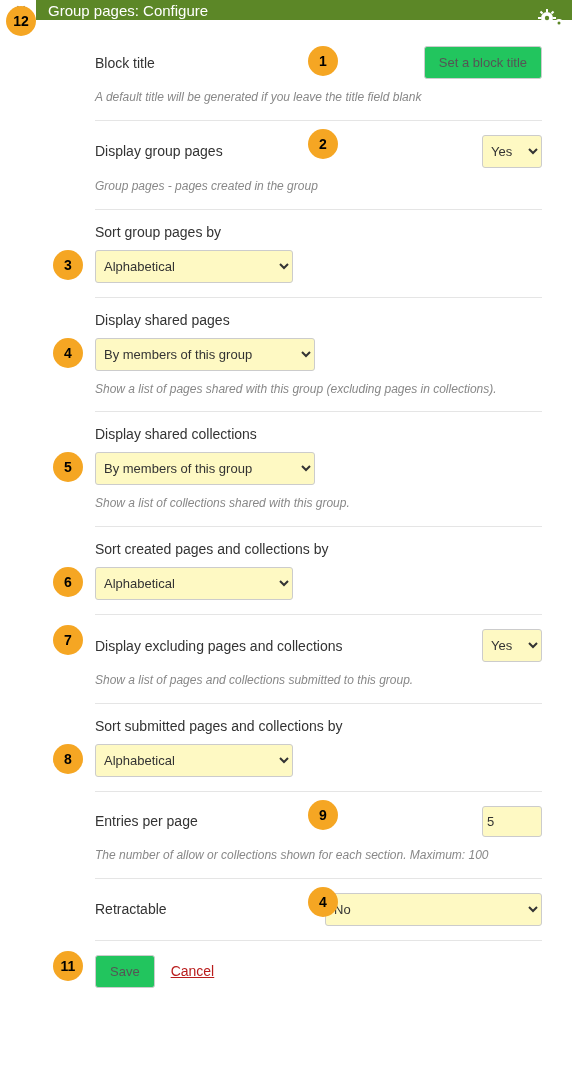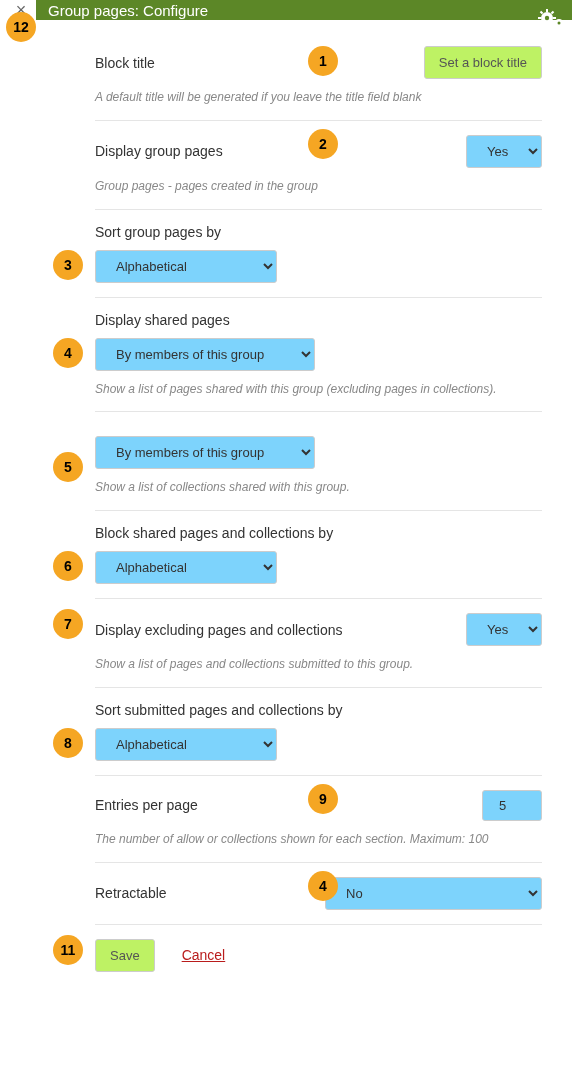--- a/index.html
+++ b/index.html
@@ -63,54 +63,54 @@
       color: #333;
     }
     .field-help {
       font-size: 12px;
       color: #888;
       font-style: italic;
       margin-top: 10px;
       line-height: 1.4;
     }
     .btn {
-      background: #bef264;
+      background: #22c55e;
       border: 1px solid #ccc;
       border-radius: 3px;
       padding: 8px 14px;
       font-size: 13px;
       color: #555;
       cursor: pointer;
     }
     select, input[type="text"] {
       border: 1px solid #ccc;
       border-radius: 3px;
-      padding: 7px 16px;
+      padding: 7px 4px;
       font-size: 13px;
       color: #333;
-      background: #7dd3fc;
+      background: #fef9c3;
     }
     .select-inline {
       min-width: 60px;
     }
     .select-block {
-      width: 182px;
+      width: 198px;
       margin-top: 10px;
     }
     .select-wide {
       width: 217px;
     }
     .input-small {
       width: 60px;
     }
     .actions {
       padding: 14px 0 20px 0;
       display: flex;
       align-items: center;
-      gap: 27px;
+      gap: 16px;
     }
     .cancel-link {
       color: #b91c1c;
       text-decoration: underline;
       cursor: pointer;
       font-size: 14px;
     }
     .marker {
       position: absolute;
       width: 30px;
@@ -123,21 +123,21 @@
       font-weight: bold;
       font-size: 14px;
       color: #000;
       z-index: 10;
     }
     .field-stack .field-label { display:block; margin-bottom: 0; }
   </style>
 </head>
 <body>
 
-<div class="marker" style="left:6px; top:12px;">12</div>
+<div class="marker" style="left:6px; top:6px;">12</div>
 
 <div class="header">
   <div class="close-btn">
     <span>×</span>
   </div>
   <div class="header-title">Group pages: Configure</div>
   <div class="gears">
     <svg width="26" height="24" viewBox="0 0 26 24">
       <g fill="#fff">
         <circle cx="9" cy="12" r="6"></circle>
@@ -191,29 +191,30 @@
     <div class="marker" style="left:-42px; top:40px;">4</div>
     <span class="field-label">Display shared pages</span>
     <select class="select-block" style="width:220px;">
       <option>By members of this group</option>
     </select>
     <div class="field-help">Show a list of pages shared with this group (excluding pages in collections).</div>
   </div>
 
   <div class="field field-stack">
     <div class="marker" style="left:-42px; top:40px;">5</div>
+    <span class="field-label">Display shared collections</span>
     <select class="select-block" style="width:220px;">
       <option>By members of this group</option>
     </select>
     <div class="field-help">Show a list of collections shared with this group.</div>
   </div>
 
   <div class="field field-stack">
     <div class="marker" style="left:-42px; top:40px;">6</div>
-    <span class="field-label">Block shared pages and collections by</span>
+    <span class="field-label">Sort created pages and collections by</span>
     <select class="select-block">
       <option>Alphabetical</option>
     </select>
   </div>
 
   <div class="field">
     <div class="marker" style="left:-42px; top:10px;">7</div>
     <div class="field-row">
       <span class="field-label">Display excluding pages and collections</span>
       <select class="select-inline">

